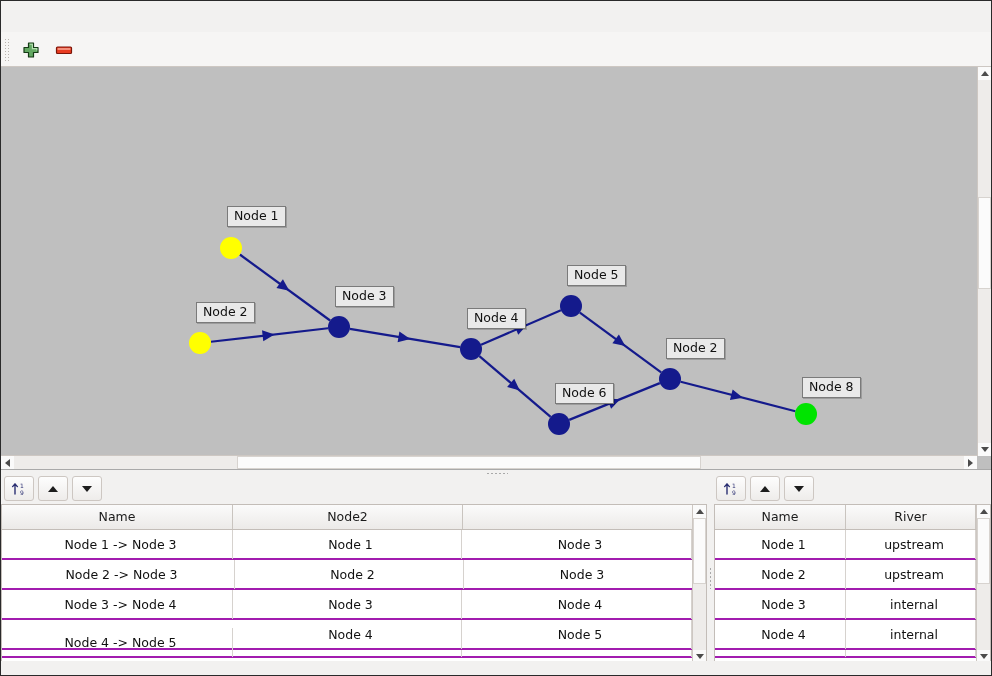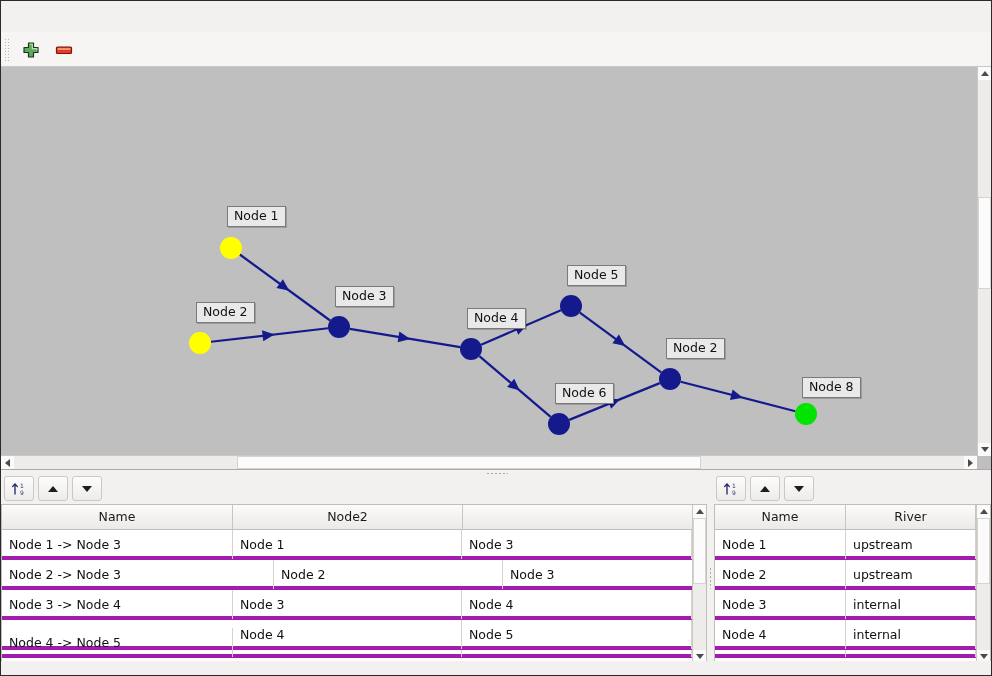--- a/index.html
+++ b/index.html
@@ -173,21 +173,21 @@
     height: 24px; line-height: 24px;
     text-align: center;
     font-size: 12.5px;
     color: #1a1a1a;
     border-right: 1px solid #c9c4bf;
     user-select: none;
     cursor: pointer;
     overflow: hidden;
   }
   .grid-body { position: absolute; left: 0; top: 25px; }
-  .grow { display: flex; height: 30px; border-bottom: 4px solid #a21caf; cursor: pointer; }
+  .grow { display: flex; height: 30px; border-bottom: 2px solid #a21caf; cursor: pointer; text-align: center; }
   .grow .gcell {
     height: 29px; line-height: 29px;
     font-size: 12.5px;
     color: #111;
     padding-left: 7px;
     border-right: 1px solid #d6d2ce;
     overflow: hidden;
     white-space: nowrap;
   }
 
@@ -328,21 +328,21 @@
           <div class="hcell" style="width: 231px;">Name</div>
           <div class="hcell" style="width: 230px;">Node2</div>
         </div>
       <div class="grid-body" id="links-body">
           <div class="grow">
             <div class="gcell" style="width: 231px;">Node 1 -&gt; Node 3</div>
             <div class="gcell" style="width: 229px;">Node 1</div>
             <div class="gcell" style="width: 230px;">Node 3</div>
           </div>
           <div class="grow">
-            <div class="gcell" style="width: 272px;">Node 2 -&gt; Node 3</div>
+            <div class="gcell" style="width: 233px;">Node 2 -&gt; Node 3</div>
             <div class="gcell" style="width: 229px;">Node 2</div>
             <div class="gcell" style="width: 230px;">Node 3</div>
           </div>
           <div class="grow">
             <div class="gcell" style="width: 231px;">Node 3 -&gt; Node 4</div>
             <div class="gcell" style="width: 229px;">Node 3</div>
             <div class="gcell" style="width: 230px;">Node 4</div>
           </div>
           <div class="grow">
             <div class="gcell" style="width: 231px; margin-top: 8px;">Node 4 -&gt; Node 5</div>

